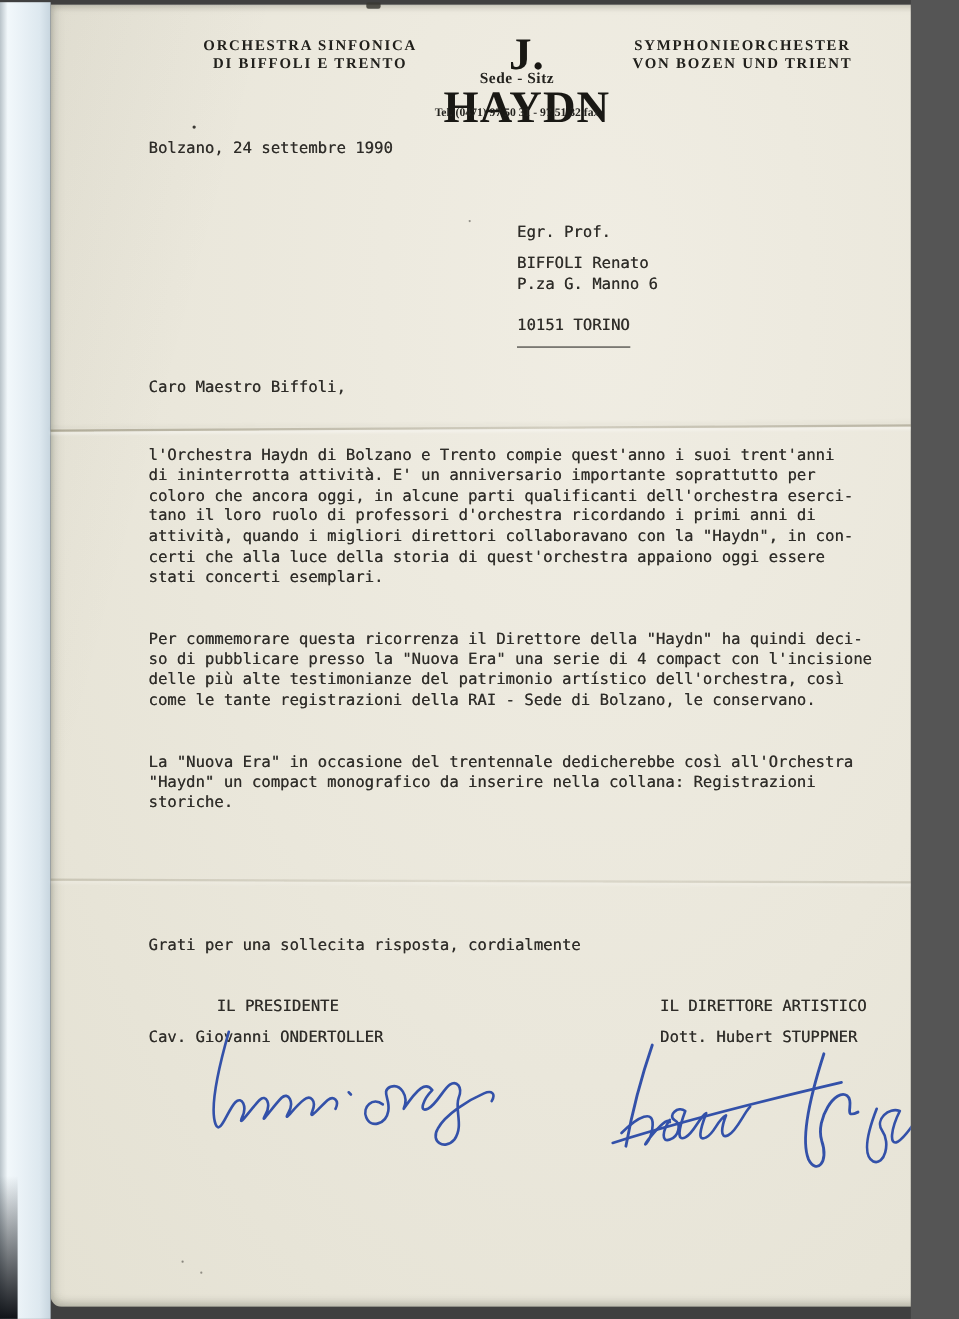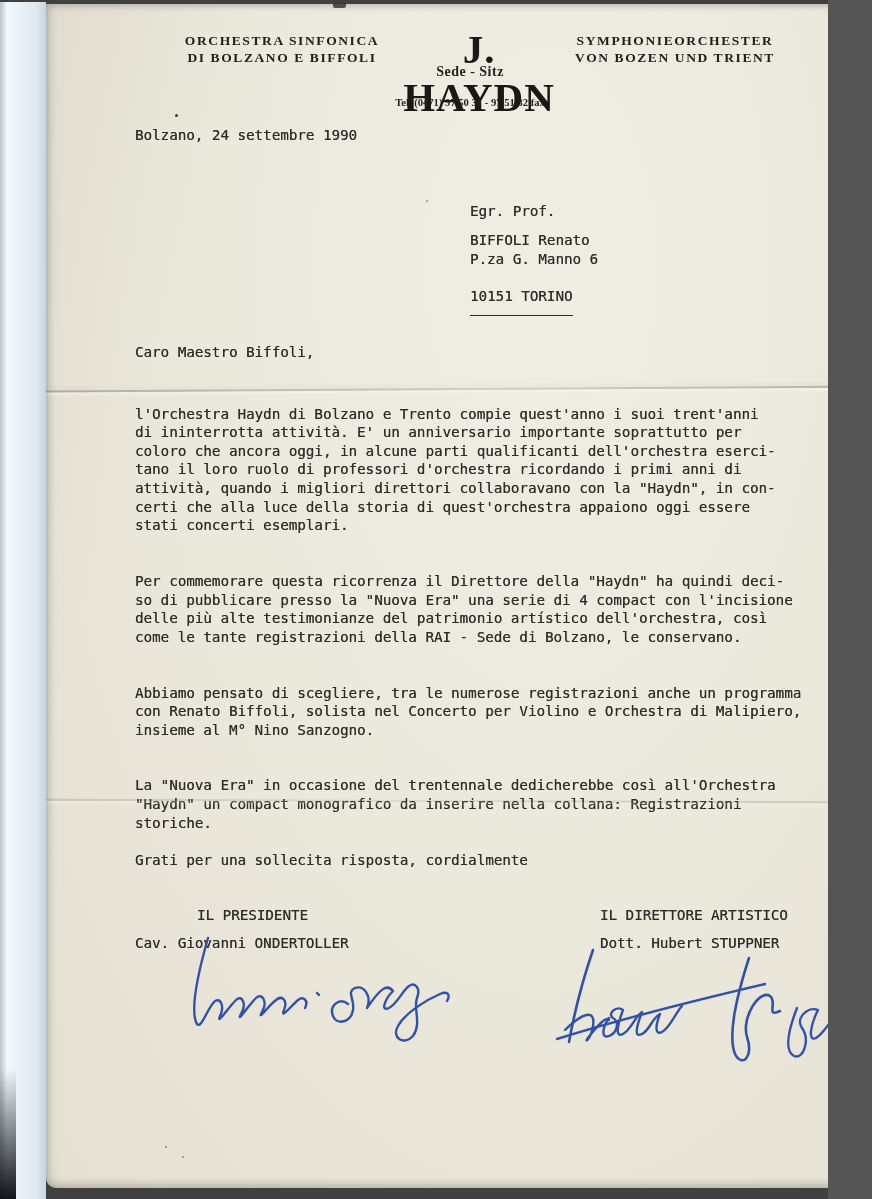--- a/index.html
+++ b/index.html
@@ -72,21 +72,21 @@
   .sig-svg path{fill:none;stroke:#3351a9;stroke-linecap:round;stroke-linejoin:round;}
 </style>
 </head>
 <body>
 
 <div id="scan">
   <div class="left-strip"></div>
 
   <div class="paper">
 
-    <div class="lh-side" style="left:136px;width:200px;"><span>ORCHESTRA SINFONICA</span><br><span>DI BOLZANO E BIFFOLI</span></div>
+    <div class="lh-side" style="left:136px;width:200px;"><span>ORCHESTRA SINFONICA</span><br><span>DI BIFFOLI E TRENTO</span></div>
 
     <div class="lh-center">J. HAYDN</div>
 
     <div class="lh-side" style="left:524px;width:210px;"><span>SYMPHONIEORCHESTER</span><br><span>VON BOZEN UND TRIENT</span></div>
 
     <div class="lh-mid" style="top:60px;font-size:14px;font-weight:700;letter-spacing:0.5px;">Sede - Sitz</div>
     <div class="lh-mid" style="top:93px;font-size:10.6px;font-weight:600;">Tel. (0471) 97 50 31 - 97 51 32 fax</div>
 
     <div class="txt mono" style="left:89px;top:122px;">Bolzano, 24 settembre 1990</div>
 
@@ -102,23 +102,20 @@
 di ininterrotta attività. E' un anniversario importante soprattutto per
 coloro che ancora oggi, in alcune parti qualificanti dell'orchestra eserci-
 tano il loro ruolo di professori d'orchestra ricordando i primi anni di
 attività, quando i migliori direttori collaboravano con la "Haydn", in con-
 certi che alla luce della storia di quest'orchestra appaiono oggi essere
 stati concerti esemplari.</p>
       <p style="margin:0 0 18.6px 0;">Per commemorare questa ricorrenza il Direttore della "Haydn" ha quindi deci-
 so di pubblicare presso la "Nuova Era" una serie di 4 compact con l'incisione
 delle più alte testimonianze del patrimonio artístico dell'orchestra, così
 come le tante registrazioni della RAI - Sede di Bolzano, le conservano.</p>
-      <p style="margin:0 0 18.6px 0;">Abbiamo pensato di scegliere, tra le numerose registrazioni anche un programma
-con Renato Biffoli, solista nel Concerto per Violino e Orchestra di Malipiero,
-insieme al M° Nino Sanzogno.</p>
       <p style="margin:0 0 18.6px 0;">La "Nuova Era" in occasione del trentennale dedicherebbe così all'Orchestra
 "Haydn" un compact monografico da inserire nella collana: Registrazioni
 storiche.</p>
     </div>
 
     <div class="txt mono" style="left:89px;top:847px;">Grati per una sollecita risposta, cordialmente</div>
 
     <div class="txt mono" style="left:151px;top:902px;">IL PRESIDENTE</div>
     <div class="txt mono" style="left:89px;top:930px;">Cav. Giovanni ONDERTOLLER</div>
     <div class="txt mono" style="left:554px;top:902px;">IL DIRETTORE ARTISTICO</div>

